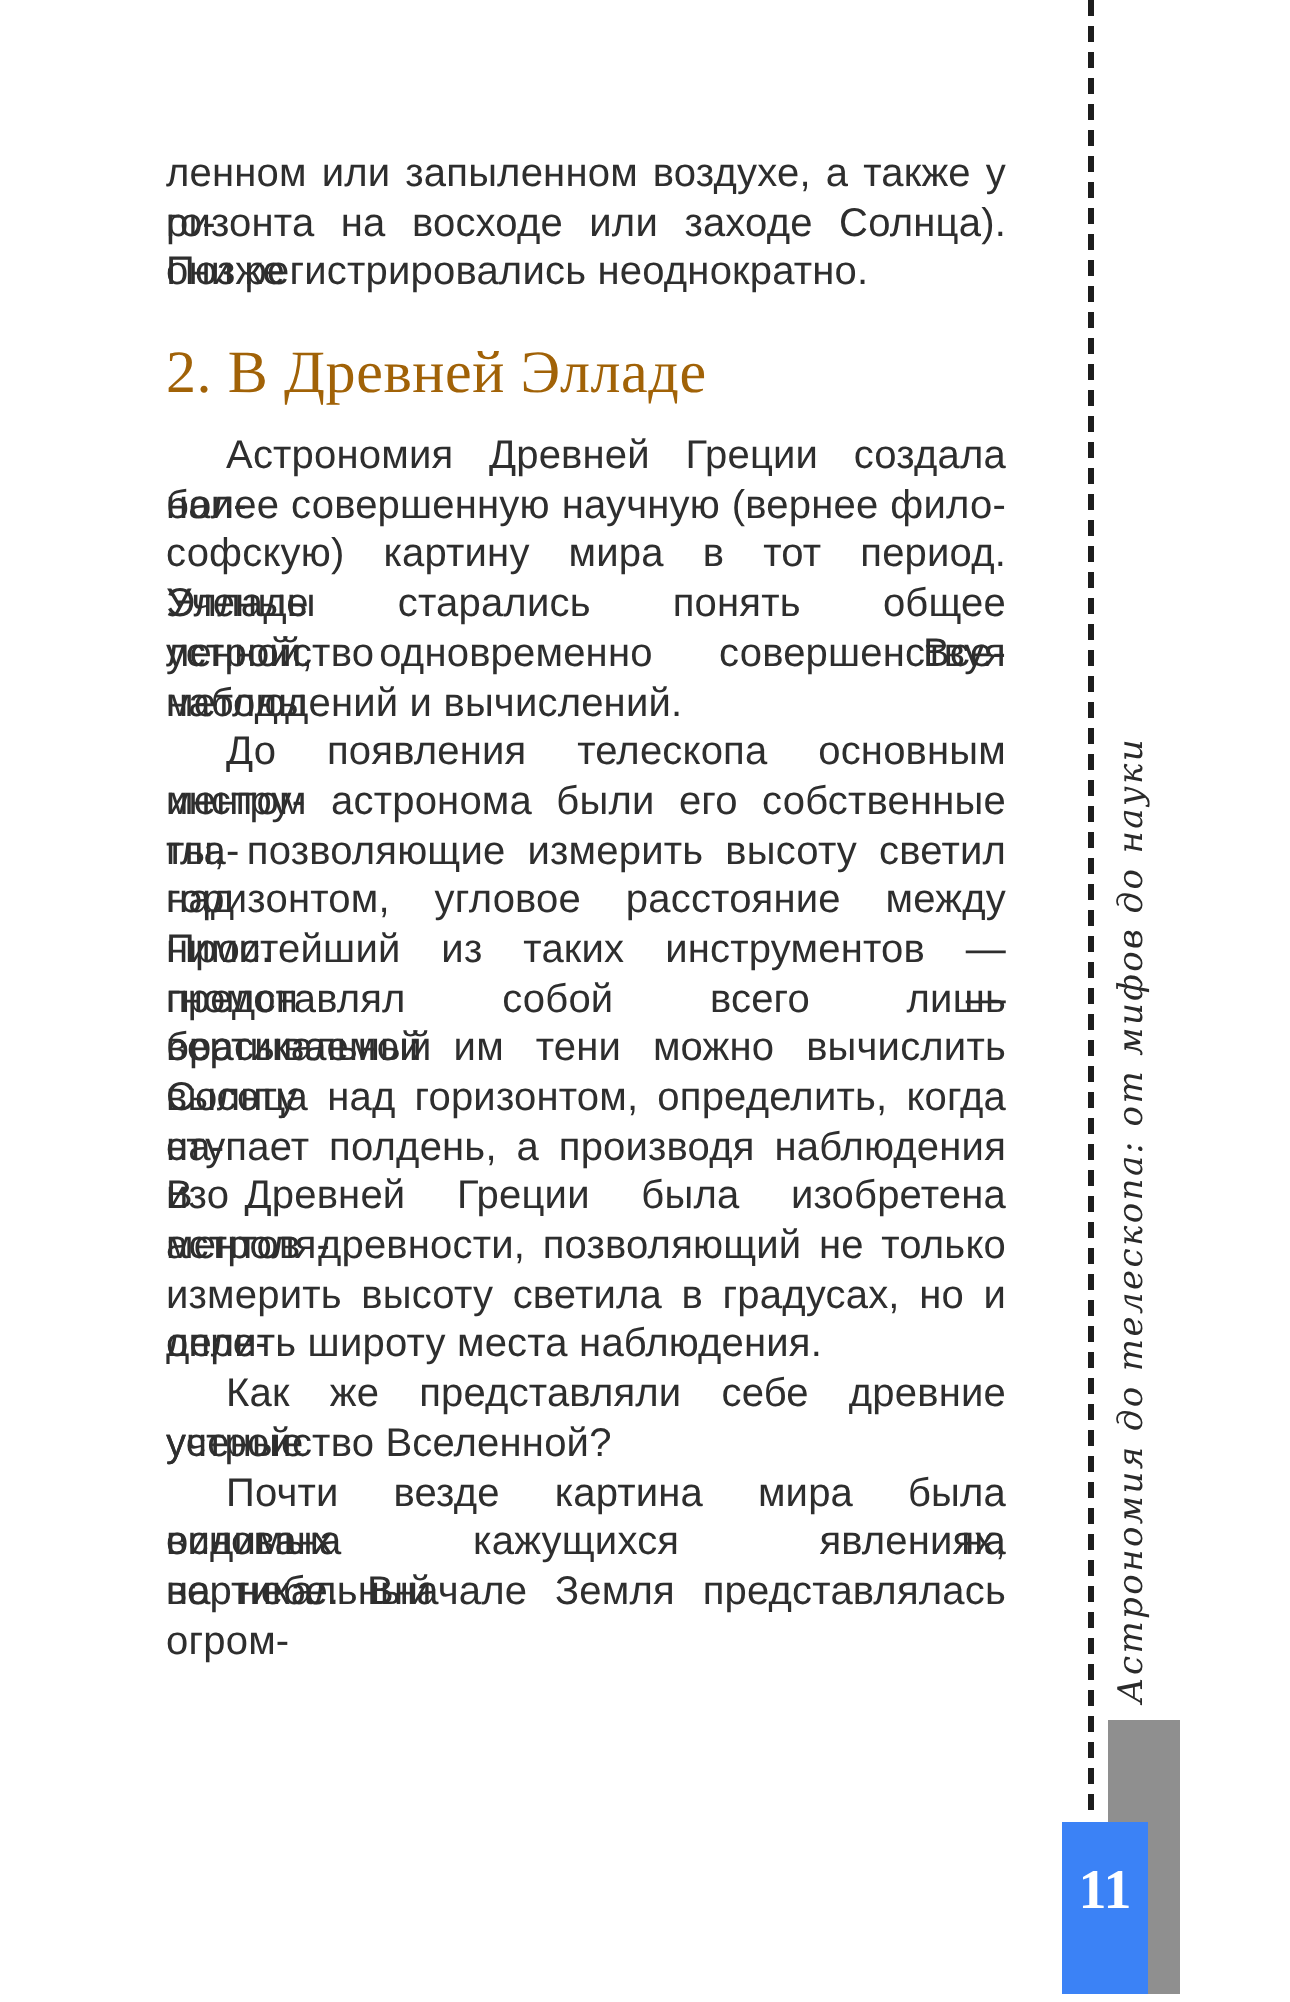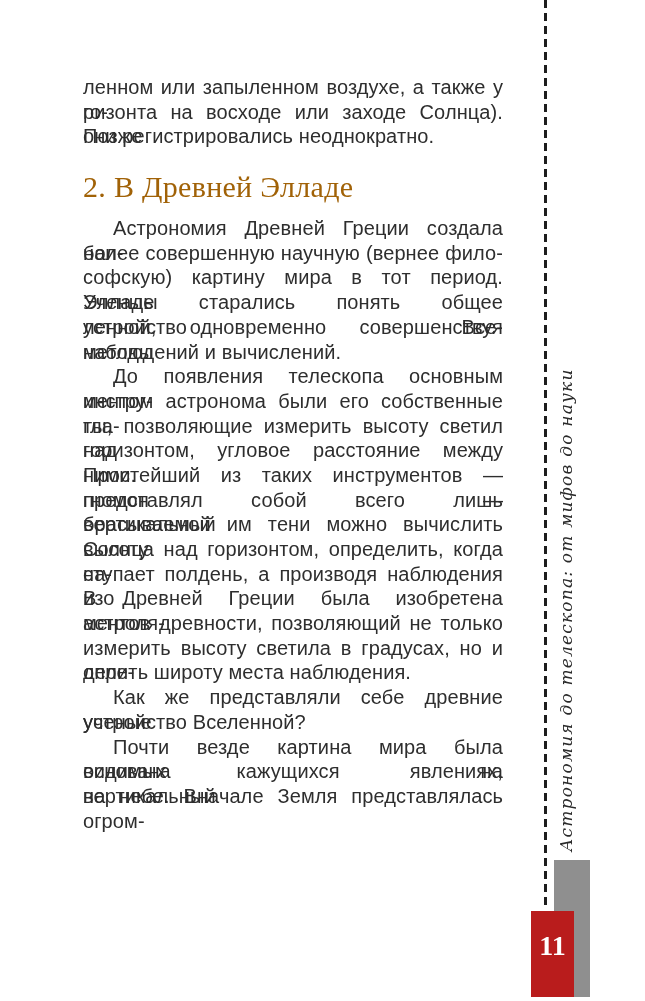--- a/index.html
+++ b/index.html
@@ -82,21 +82,21 @@
     width: 36px;
     height: 137px;
     background: #8f8f8f;
   }
   .page-badge {
     position: absolute;
     left: 531px;
     top: 911px;
     width: 43px;
     height: 86px;
-    background: #b91c1c;
+    background: #3b82f6;
     display: flex;
     align-items: center;
     justify-content: center;
     padding-bottom: 16px;
     box-sizing: border-box;
   }
   .page-badge .num {
     font-family: "Liberation Serif", "DejaVu Serif", serif;
     font-weight: bold;
     font-size: 28px;

